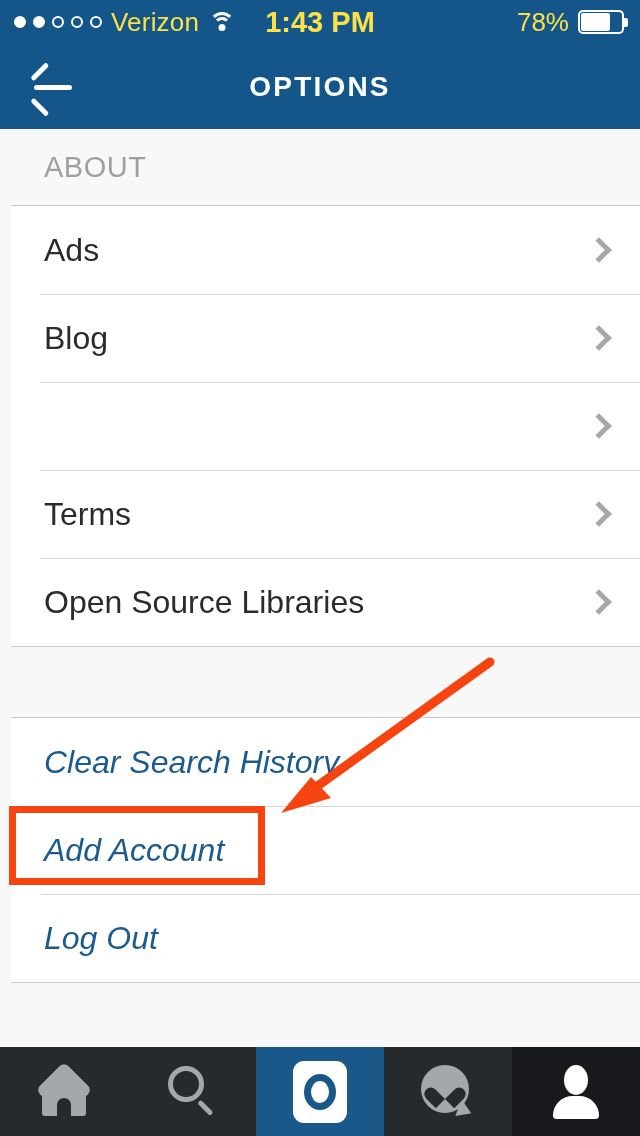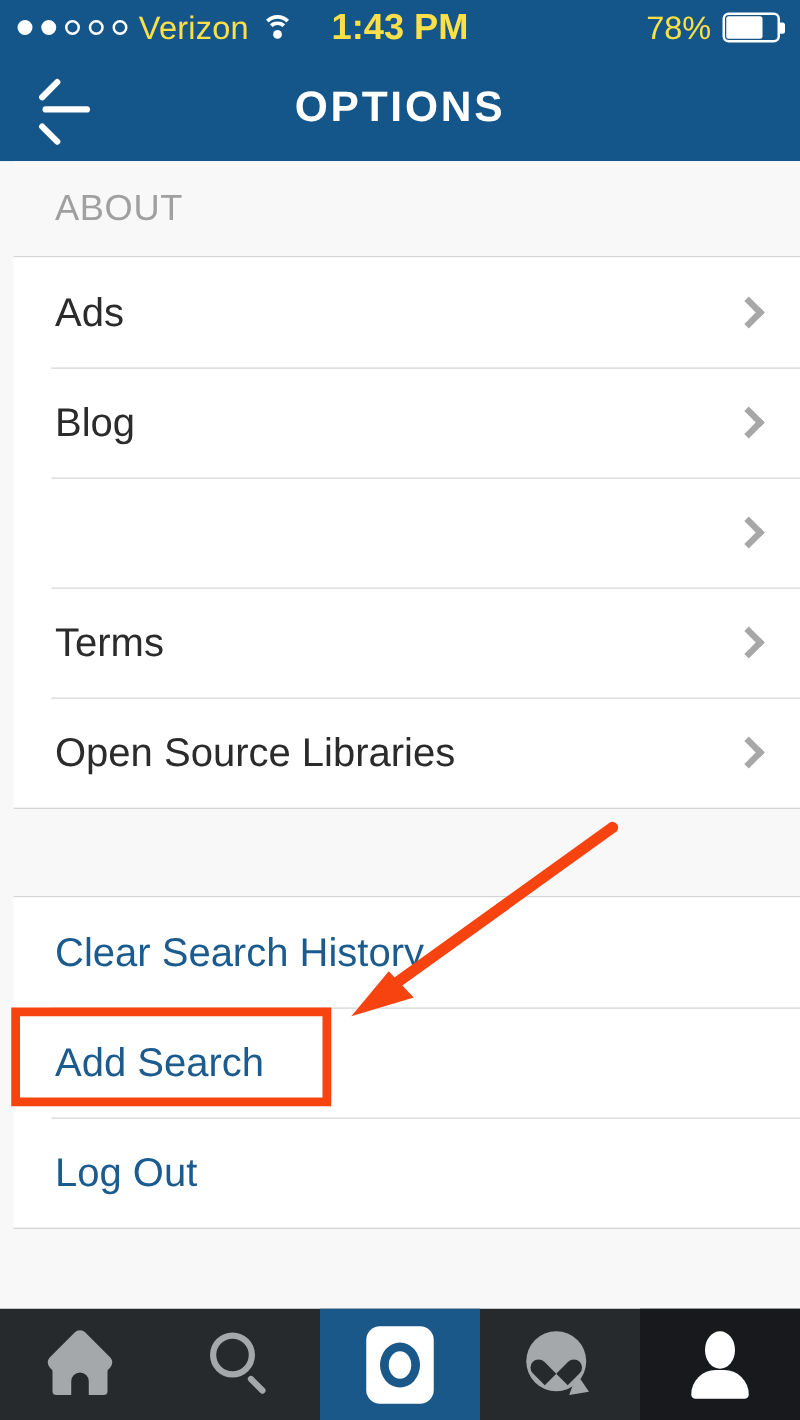--- a/index.html
+++ b/index.html
@@ -72,21 +72,21 @@
   }
   .back-arrow .head-a, .back-arrow .head-b {
     position: absolute; left: 2px; width: 22px; height: 5px;
     background: #ffffff; border-radius: 3px;
   }
   .back-arrow .head-a { top: 6px; transform: rotate(-45deg); transform-origin: left center; }
   .back-arrow .head-b { top: 26px; transform: rotate(45deg); transform-origin: left center; }
   .nav-title {
     position: absolute; left: 0; top: 0; width: 640px; height: 85px;
     display: flex; align-items: center; justify-content: center;
-    color: #ffffff; font-size: 34px; font-weight: bold; letter-spacing: 2.2px;
+    color: #ffffff; font-size: 28px; font-weight: bold; letter-spacing: 2.2px;
   }
 
   
   .content { position: absolute; top: 129px; left: 0; width: 640px; height: 918px; background: #f8f8f8; padding-left: 11px; }
 
   .section-header {
     height: 77px; background: #f8f8f8; display: flex; align-items: center;
     padding-left: 33px; border-bottom: 1px solid #c9c9c9;
   }
   .section-header span { color: #a0a0a0; font-size: 29px; letter-spacing: 0.5px; }
@@ -94,21 +94,21 @@
   .list { background: #ffffff; }
   .row {
     position: relative; height: 88px; background: #ffffff;
     display: flex; align-items: center; padding-left: 33px;
   }
   .row + .row::before {
     content: ""; position: absolute; left: 30px; right: 0; top: 0;
     height: 1px; background: #d6d6d6;
   }
   .row-label { font-size: 32px; color: #2b2b2b; text-align: center; }
-  .row-label.link { color: #1c5b8d; }
+  .row-label.link { color: #1c5b8d; font-style: italic; }
   .chevron {
     position: absolute; right: 32px; top: 50%; width: 18px; height: 18px;
     margin-top: -9px;
     border-top: 5px solid #a7a7a7; border-right: 5px solid #a7a7a7;
     transform: rotate(45deg);
   }
 
   .gap {
     height: 72px; background: #f8f8f8;
     border-top: 1px solid #c9c9c9; border-bottom: 1px solid #c9c9c9;
@@ -268,21 +268,21 @@
       </div>
     </div>
 
     <div class="gap"></div>
 
     <div class="list">
       <div class="row">
         <span class="row-label link">Clear Search History</span>
       </div>
       <div class="row">
-        <span class="row-label link">Add Search</span>
+        <span class="row-label link">Add Account</span>
       </div>
       <div class="row">
         <span class="row-label link">Log Out</span>
       </div>
     </div>
 
     <div class="footer-gap"></div>
   </div>
 
   <svg class="overlay" width="640" height="1136" viewBox="0 0 640 1136">

